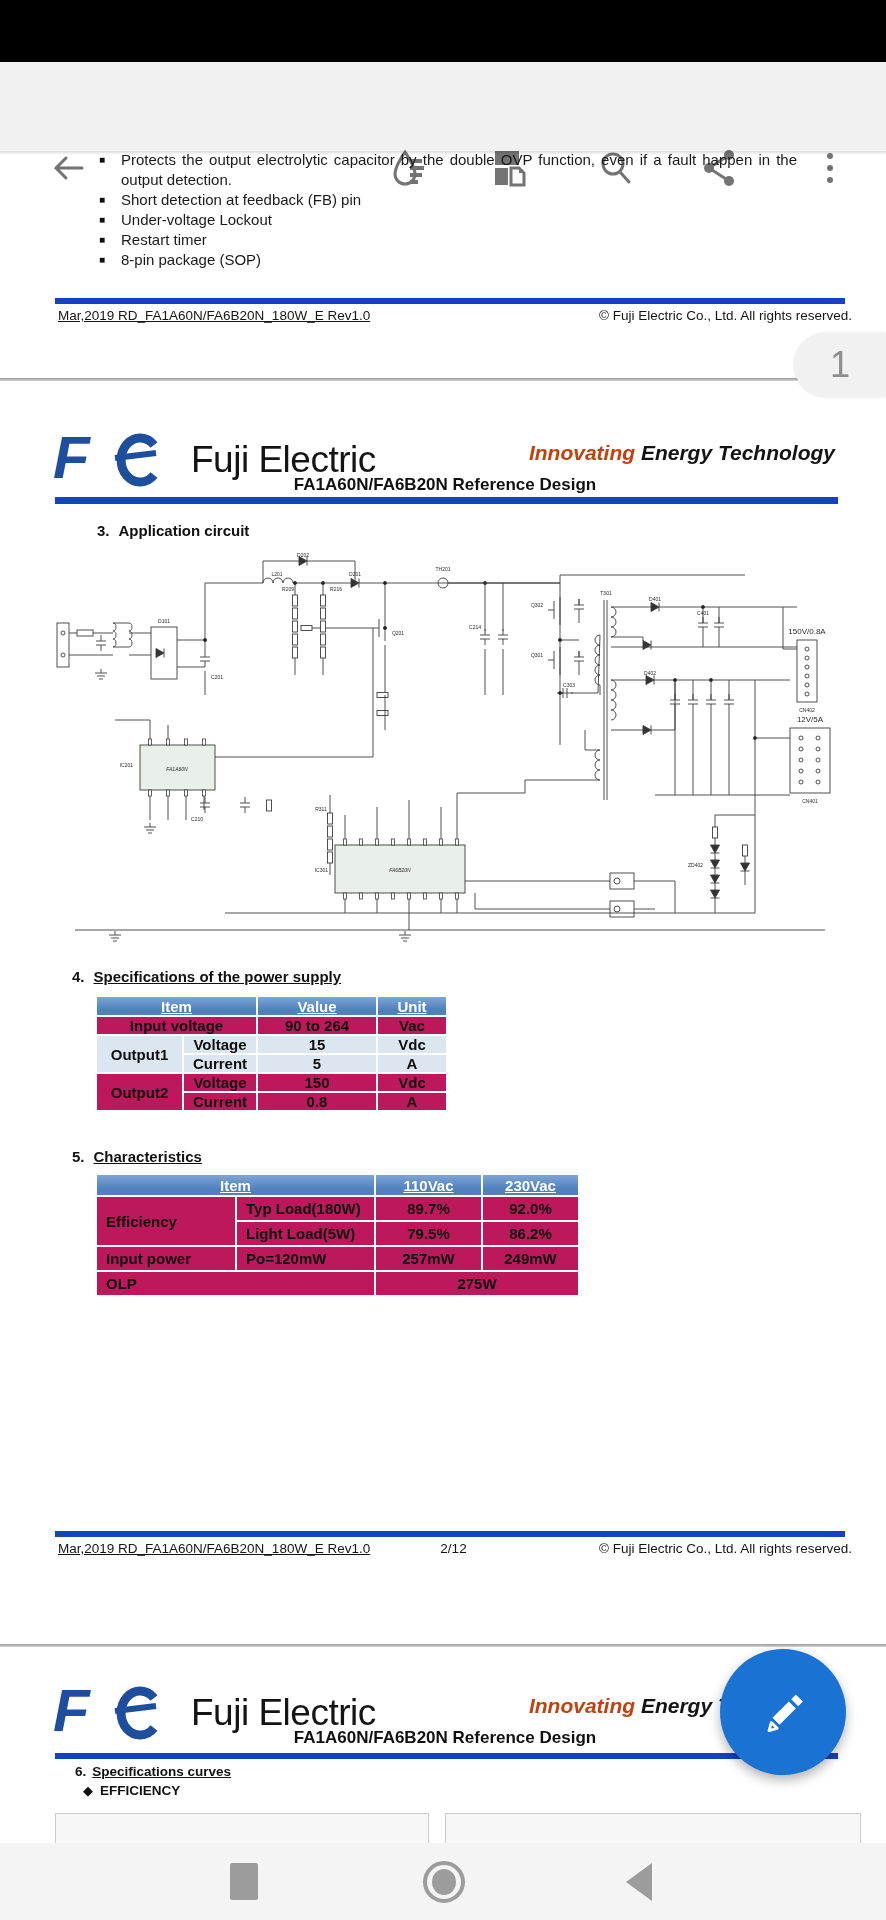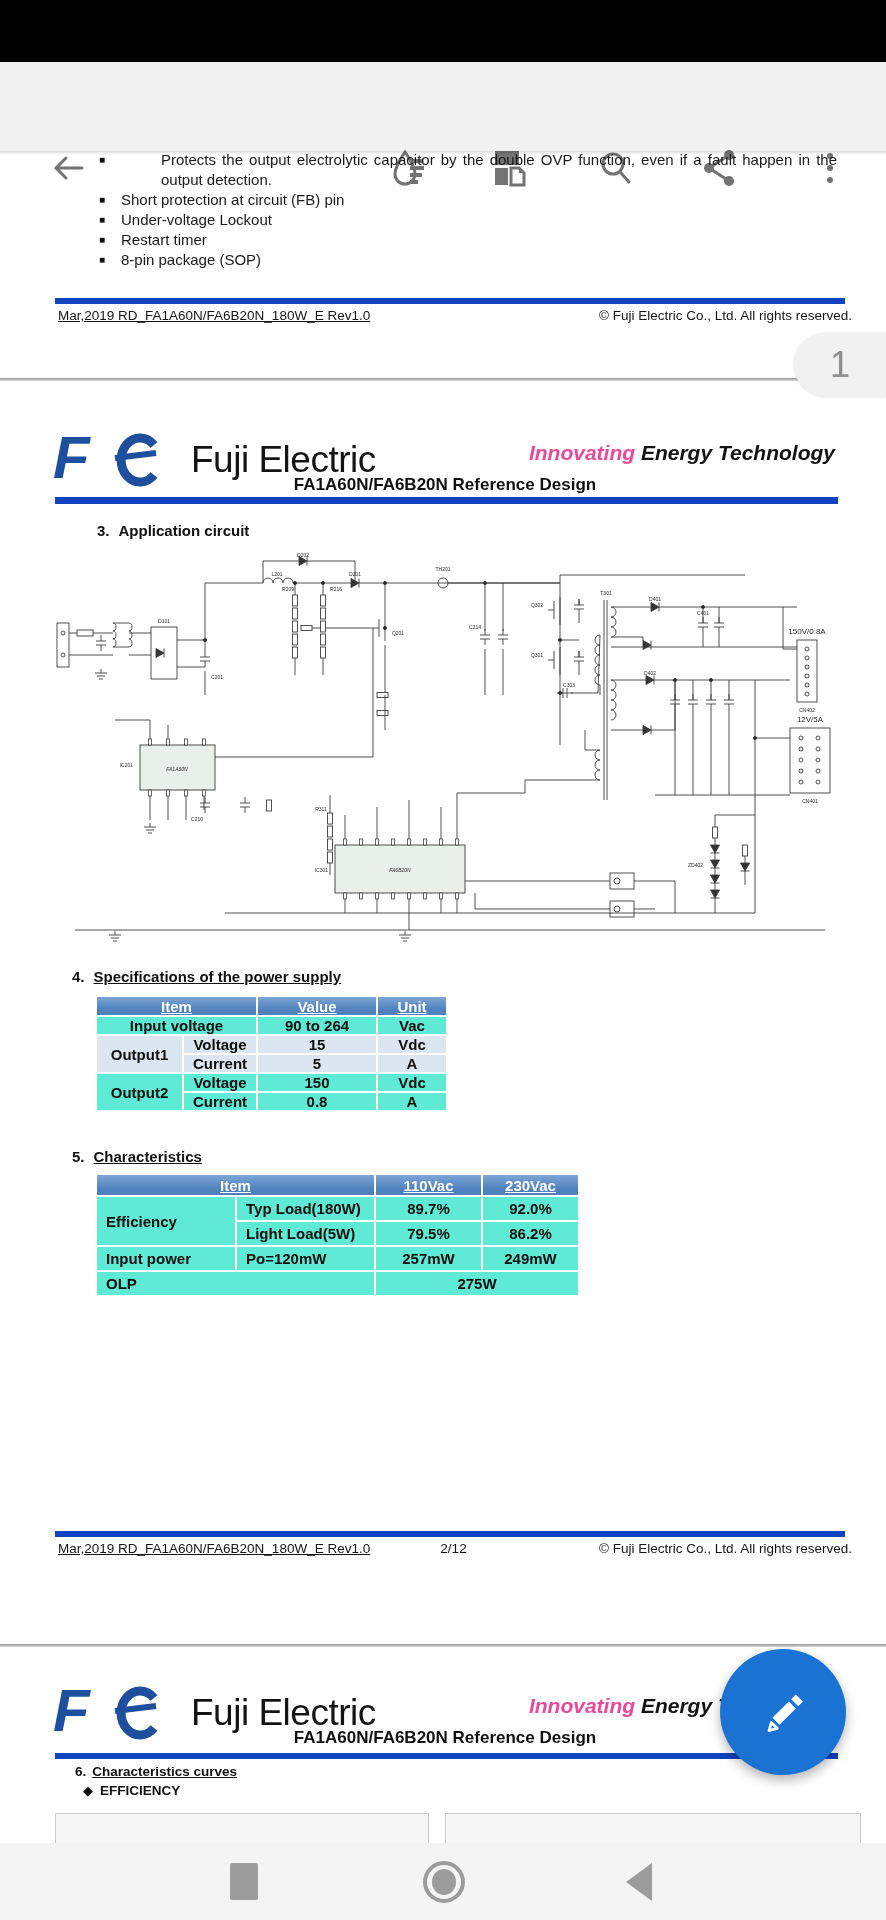--- a/index.html
+++ b/index.html
@@ -26,54 +26,54 @@
   .sep{position:absolute;left:0;width:886px;height:3px;
        background:linear-gradient(#9a9a9a,#d8d8d8);}
   .sep1{top:378px;} .sep2{top:1644px;}
   .page-pill{position:absolute;right:0;top:333px;width:92px;height:64px;background:#f1f1f1;
        border-radius:32px 0 0 32px;z-index:20;display:flex;align-items:center;justify-content:center;
        color:#8f8f8f;font-size:36px;font-weight:300;box-shadow:0 0 3px rgba(0,0,0,.12);}
   
   .bullets{position:absolute;left:97px;top:150px;width:700px;list-style:none;margin:0;padding:0;}
   .bullets li{position:relative;padding-left:24px;font-size:15px;line-height:20px;color:#1a1a1a;}
   .bullets .mark{position:absolute;left:2px;top:0px;font-size:10px;color:#111;}
-  .bullets .just{width:676px;text-align:justify;margin-left:40px;}
+  .bullets .just{width:676px;text-align:justify;}
   .doc-footer-bar{position:absolute;left:55px;width:790px;height:6px;background:#1243c0;}
   .bar1{top:298px;} .bar2{top:1531px;}
   .doc-footer{position:absolute;left:55px;width:797px;height:18px;font-size:13.5px;color:#151515;}
   .f1{top:308px;} .f2{top:1541px;}
   .doc-footer .fl{position:absolute;left:3px;text-decoration:underline;}
   .doc-footer .fc{position:absolute;left:0;width:100%;text-align:center;}
   .doc-footer .fr{position:absolute;right:0;}
   
   .doc-header{position:absolute;left:0;width:886px;height:80px;}
   .hdr2{top:425px;} .hdr3{top:1678px;}
   .logo{position:absolute;left:53px;top:3px;}
   .brand{position:absolute;left:191px;top:14px;font-size:37px;font-weight:500;letter-spacing:-.5px;color:#141414;}
   .tagline{position:absolute;right:51px;top:16px;font-size:21px;font-weight:bold;font-style:italic;color:#141414;white-space:nowrap;}
-  .tagline .acc{color:#ec4899;}
+  .tagline .acc{color:#c2410c;}
   .subtitle{position:absolute;left:55px;top:50px;width:780px;text-align:center;font-size:17px;font-weight:bold;color:#111;}
   .hrule{position:absolute;left:55px;width:783px;height:7px;background:#1243c0;}
   .rule2{top:497px;} .rule3{top:1753px;height:6px;}
   .sec-head{position:absolute;font-size:15px;font-weight:bold;color:#111;white-space:nowrap;}
   .sec-head .num{margin-right:9px;}
   .sec-head .ut{text-decoration:underline;}
   .s3{left:97px;top:522px;}
   .s4{left:72px;top:968px;}
   .s5{left:72px;top:1148px;}
   .s6{left:75px;top:1764px;font-size:13.5px;}
   .s6 .num{margin-right:6px;}
   .eff-line{position:absolute;left:83px;top:1783px;font-size:13.5px;font-weight:bold;}
   .eff-line .dia{margin-right:7px;font-size:13px;}
   
   table.spec{position:absolute;border-collapse:separate;border-spacing:2px;font-size:15px;font-weight:bold;color:#0e0e0e;}
   table.spec td{text-align:center;vertical-align:middle;padding:0 2px;}
   table.spec td.lft{text-align:left;padding-left:9px;}
   table.spec tr.th td{background:linear-gradient(#7da6d6,#4f81bd 70%);color:#fff;text-decoration:underline;}
-  td.dk{background:#5eead4;} td.lt{background:#dce6f1;}
+  td.dk{background:#be185d;} td.lt{background:#dce6f1;}
   .t4{left:95px;top:995px;}
   .t4 td{height:17px;}
   .t4 tr.th td{height:18px;}
   .t5{left:95px;top:1173px;}
   .t5 td{height:23px;}
   .t5 tr.th td{height:20px;}
   
   .circuit{position:absolute;left:55px;top:545px;}
   .circuit text{font-family:"Liberation Sans",sans-serif;fill:#2b2b2b;}
   
@@ -147,21 +147,21 @@
       </svg>
     </div>
   </div>
   <div class="toolbar-shadow"></div>
 
   <ul class="bullets">
     <li>
         <span class="mark">■</span>
         <div class="just">Protects the output electrolytic capacitor by the double OVP function, even if a fault happen in the output detection.</div>
       </li>
-    <li><span class="mark">■</span><span>Short protection at circuit (FB) pin</span></li>
+    <li><span class="mark">■</span><span>Short detection at feedback (FB) pin</span></li>
     <li><span class="mark">■</span><span>Under-voltage Lockout</span></li>
     <li><span class="mark">■</span><span>Restart timer</span></li>
     <li><span class="mark">■</span><span>8-pin package (SOP)</span></li>
   </ul>
   <div class="doc-footer-bar bar1"></div>
   <div class="doc-footer f1">
     <span class="fl">Mar,2019 RD_FA1A60N/FA6B20N_180W_E Rev1.0</span>
     <span class="fr">© Fuji Electric Co., Ltd. All rights reserved.</span>
   </div>
 
@@ -547,21 +547,21 @@
       <path d="M101 17 A19 22 0 1 0 101 47" fill="none" stroke="#1e4f9e" stroke-width="9"></path>
       <line x1="62" y1="30" x2="103" y2="25" stroke="#1e4f9e" stroke-width="6"></line>
     </svg>
     <span class="brand">Fuji Electric</span>
     <span class="tagline"><span class="acc">Innovating</span><span> Energy Technology</span></span>
     <div class="subtitle">FA1A60N/FA6B20N Reference Design</div>
   </div>
   <div class="hrule rule3"></div>
 
   <div class="sec-head s6">
-    <span class="num">6.</span><span class="ut">Characteristics curves</span>
+    <span class="num">6.</span><span class="ut">Specifications curves</span>
   </div>
   <div class="eff-line">
     <span class="dia">◆</span><span>EFFICIENCY</span>
   </div>
   <div class="chartbox cb1"></div>
   <div class="chartbox cb2"></div>
 
   <div class="fab">
     <svg width="56" height="56" viewBox="0 0 48 48">
       <polygon points="15,29 29,15 35,21 21,35" fill="#fff"></polygon>

